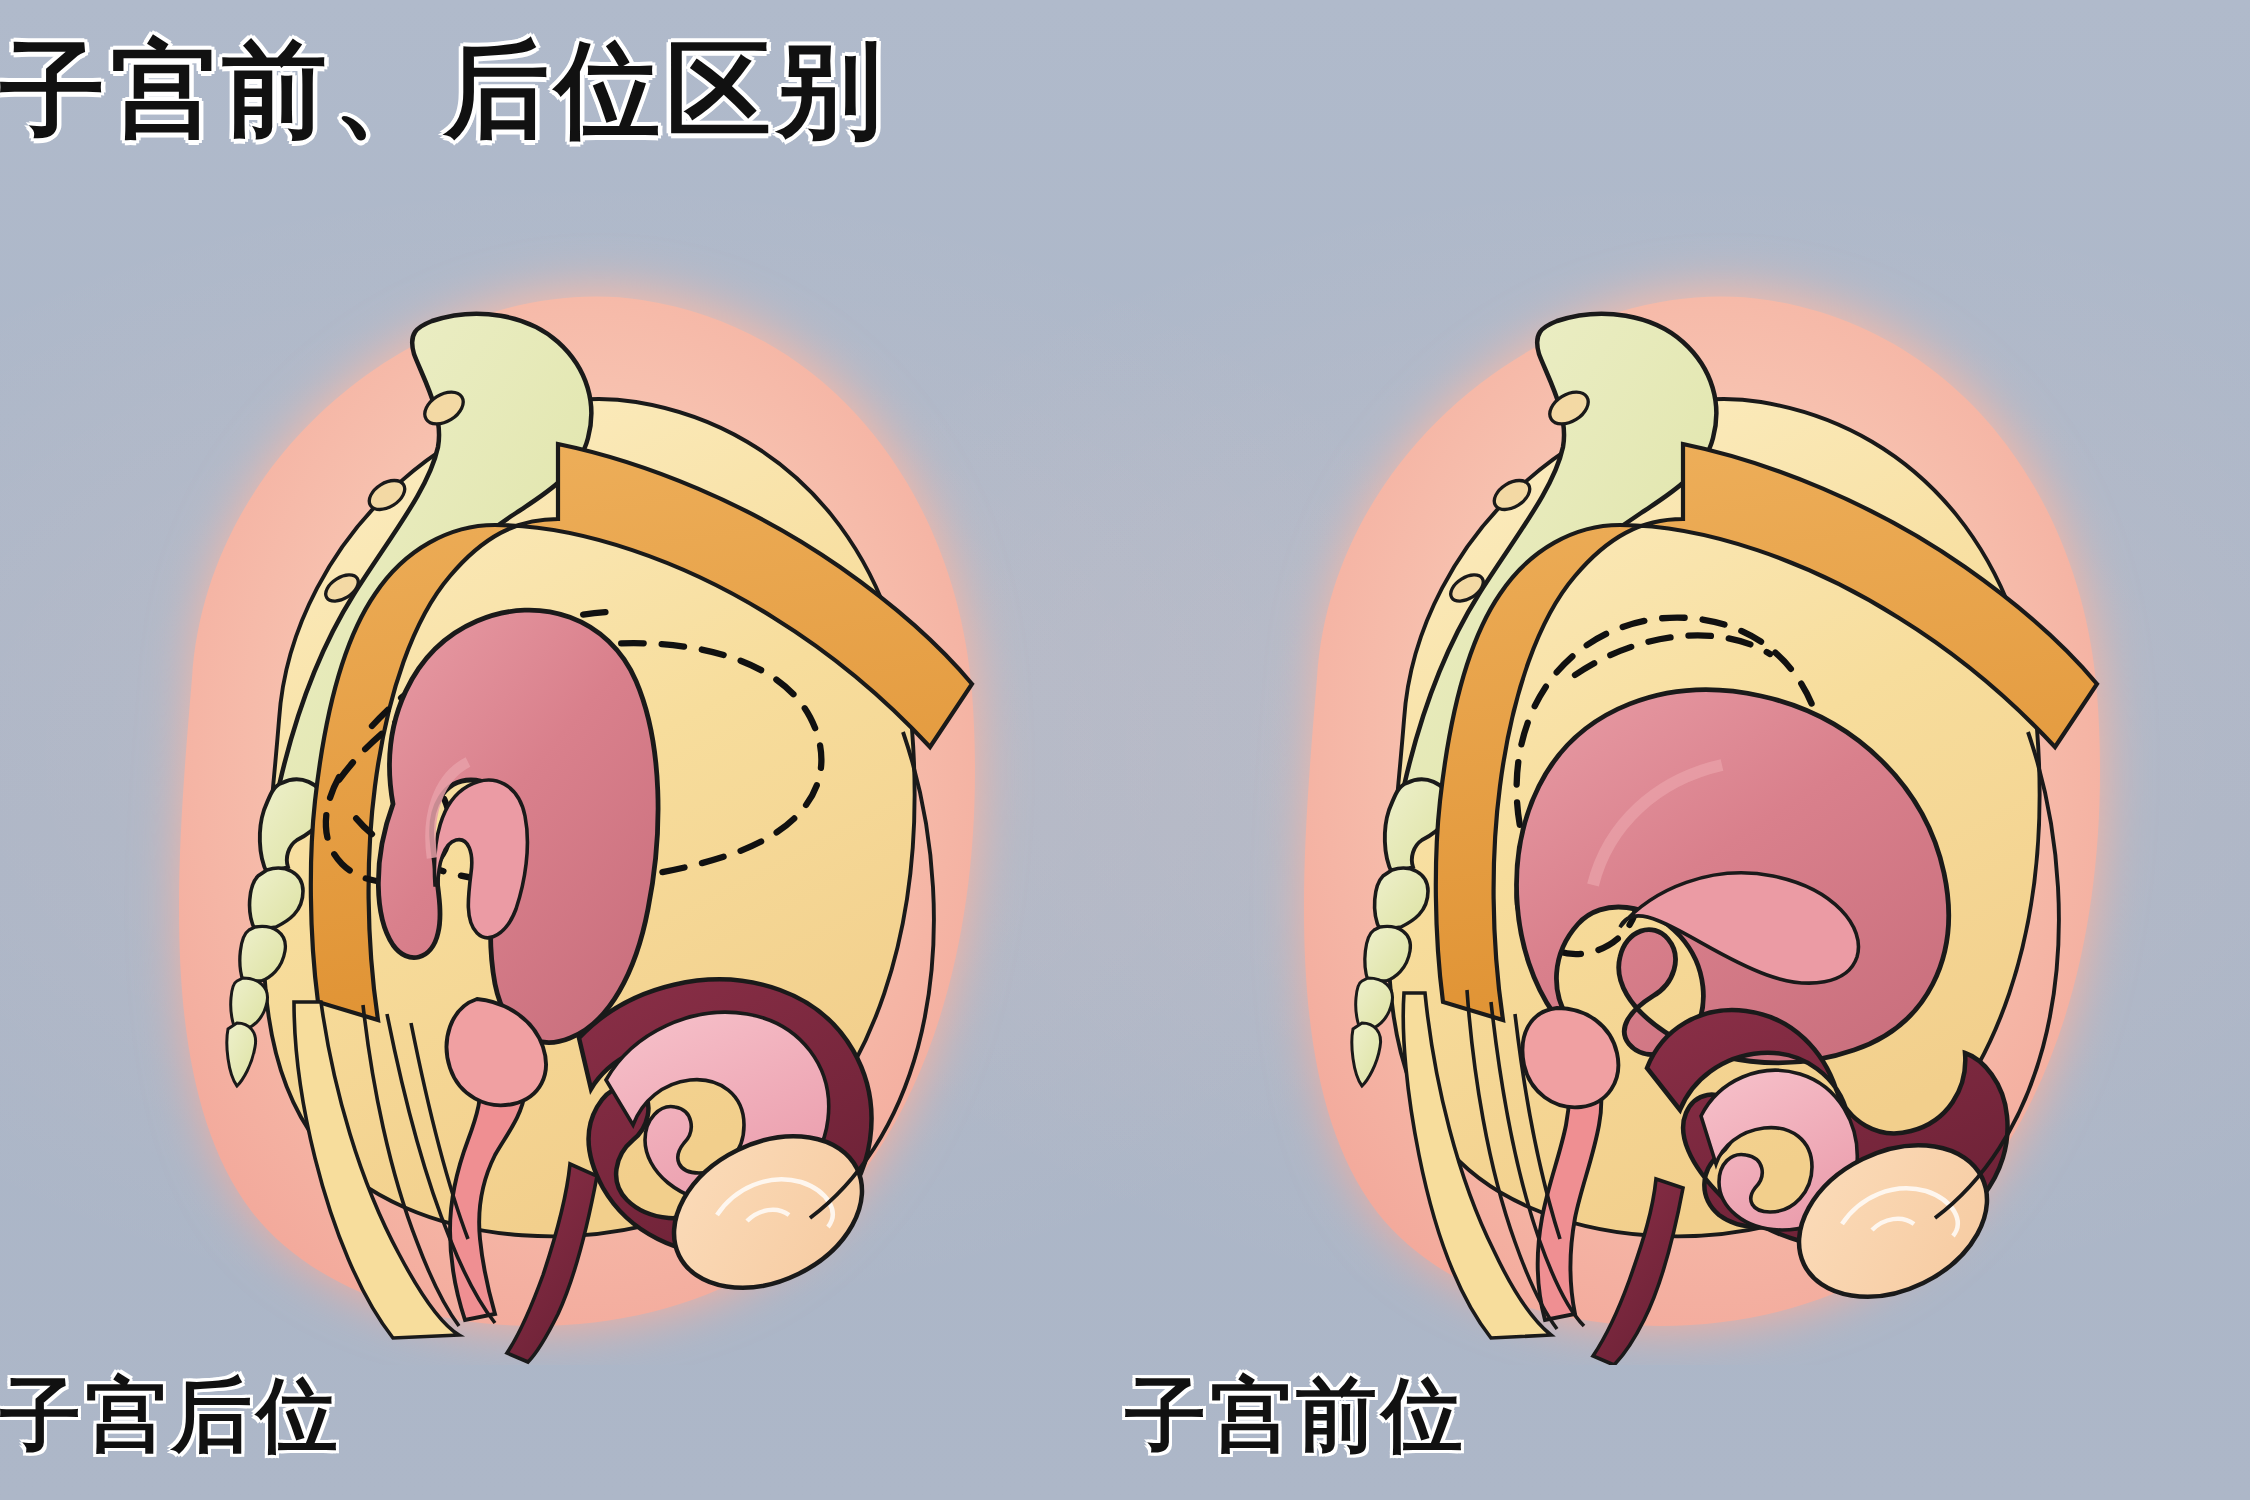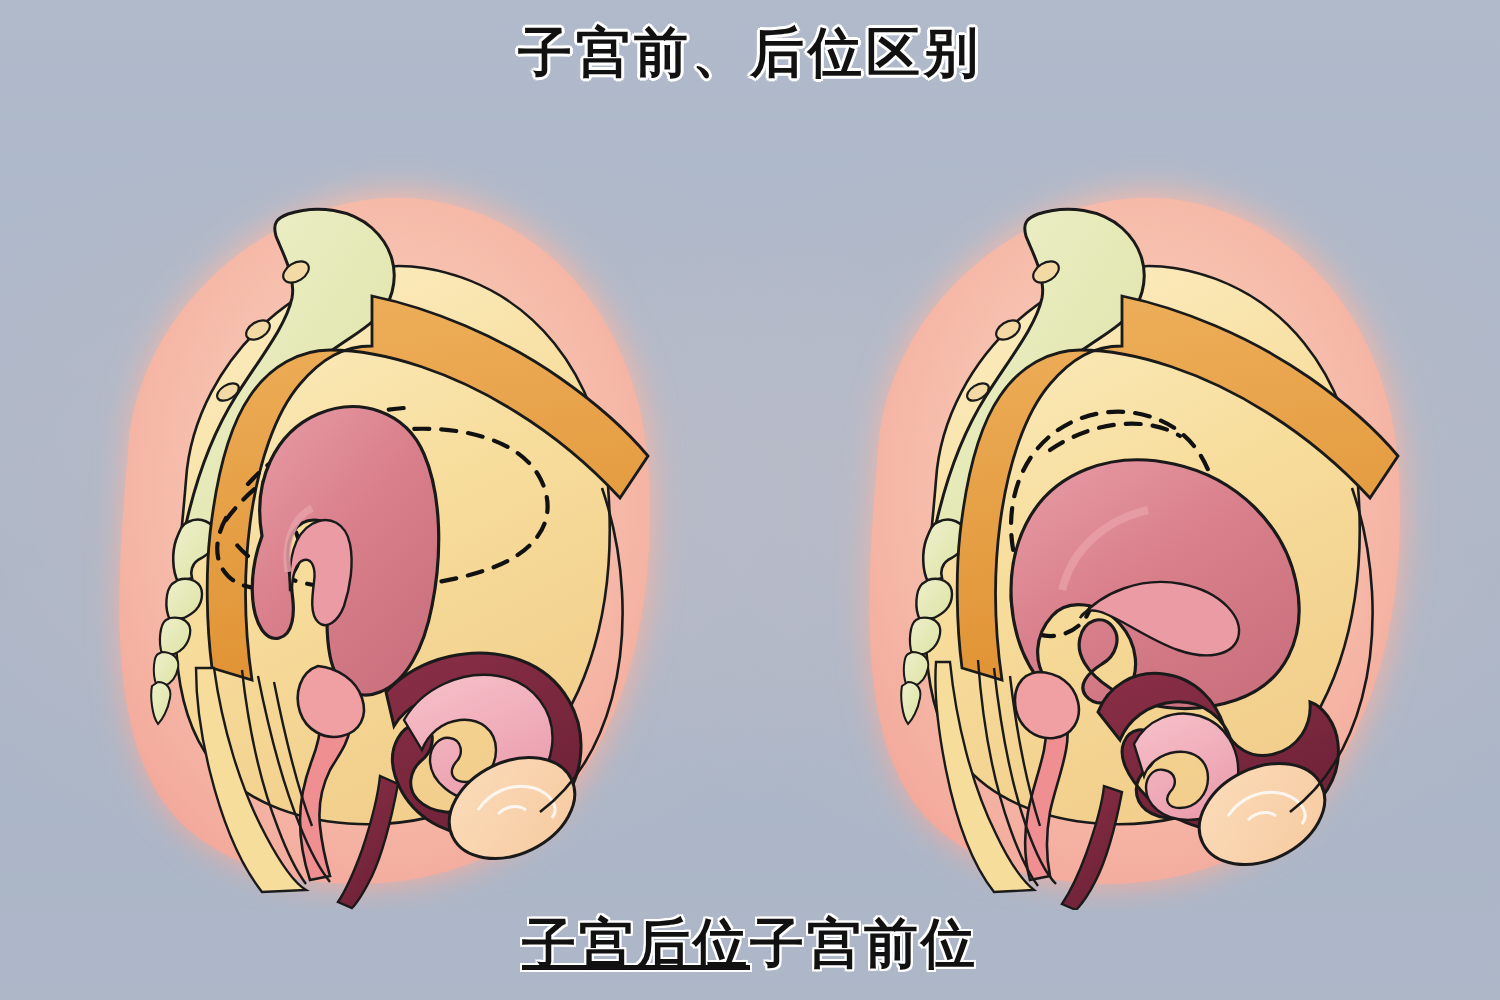--- a/index.html
+++ b/index.html
@@ -9,39 +9,39 @@
     background:#aeb9cb;
     position:relative;
   }
   #stage{position:absolute;inset:0;background:
      radial-gradient(ellipse 60% 55% at 26% 50%, rgba(255,214,198,0.18), rgba(255,214,198,0) 70%),
      radial-gradient(ellipse 60% 55% at 74% 50%, rgba(255,214,198,0.18), rgba(255,214,198,0) 70%),
      linear-gradient(180deg,#b0bacb 0%, #aab5c7 55%, #adb7c8 100%);
   }
   .title{
     position:absolute;left:0;right:0;top:24px;
-    text-align:center;
-    font-size:54px;line-height:1.05;
+    text-align:left;
+    font-size:70px;line-height:1.05;
     font-weight:700;
     color:#111;
     letter-spacing:4px;
     text-shadow:
       -2px -2px 0 #fff, 2px -2px 0 #fff, -2px 2px 0 #fff, 2px 2px 0 #fff,
       0 -3px 0 #fff, 0 3px 0 #fff, -3px 0 0 #fff, 3px 0 0 #fff;
     white-space:nowrap;
   }
   .caption{
     position:absolute;top:908px;
     font-size:54px;font-weight:700;color:#111;letter-spacing:3px;
     text-shadow:
       -2px -2px 0 #fff, 2px -2px 0 #fff, -2px 2px 0 #fff, 2px 2px 0 #fff,
       0 -2px 0 #fff, 0 2px 0 #fff, -2px 0 0 #fff, 2px 0 0 #fff;
     white-space:nowrap;
   }
-  .caption.left{left:0;width:750px;text-align:right;text-decoration:underline;}
+  .caption.left{left:0;width:750px;text-align:left;}
   .caption.right{left:750px;width:750px;}
   .panel{position:absolute;top:120px;width:750px;height:790px;}
   .panel.left{left:0;}
   .panel.right{left:750px;}
   svg{display:block;}
 </style>
 </head>
 <body style="background: rgb(174, 185, 203);">
 
 <div id="stage">

